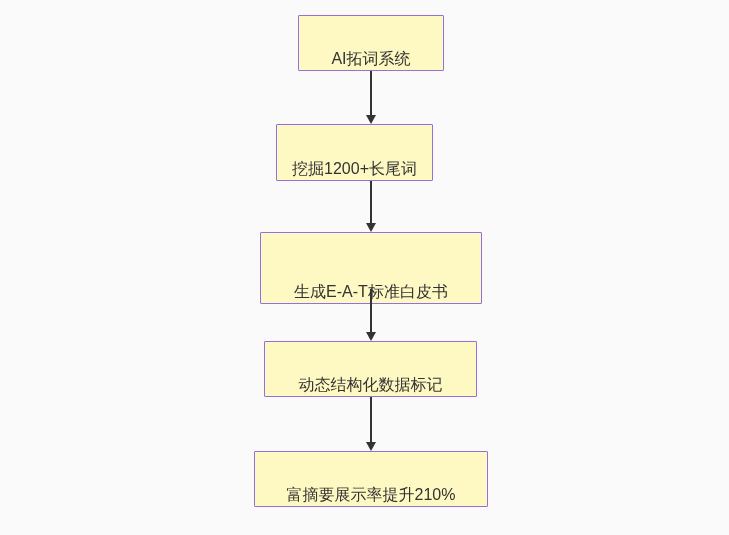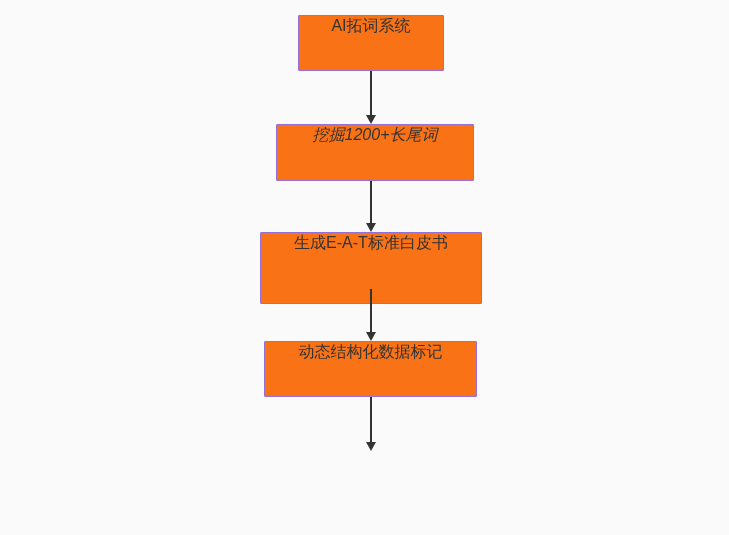--- a/index.html
+++ b/index.html
@@ -11,34 +11,34 @@
   .canvas {
     position: relative;
     width: 729px;
     height: 535px;
     background: #fafafa;
     overflow: hidden;
   }
   .flow-node {
     position: absolute;
     box-sizing: border-box;
-    background: #f97316;
+    background: #fef9c3;
     border: 1px solid #9370db;
     border-radius: 1px;
     color: #333333;
     font-size: 16px;
     display: flex;
-    align-items: flex-start;
+    align-items: flex-end;
     justify-content: center;
     text-align: center;
     white-space: nowrap;
   }
   
   .n1 { left: 298px; top: 15px;  width: 146px; height: 56px; }
-  .n2 { left: 276px; top: 124px; width: 198px; height: 57px; font-style: italic; }
+  .n2 { left: 276px; top: 124px; width: 157px; height: 57px; }
   .n3 { left: 260px; top: 232px; width: 222px; height: 72px; }
   .n4 { left: 264px; top: 341px; width: 213px; height: 56px; }
   .n5 { left: 254px; top: 451px; width: 234px; height: 56px; }
 
   .arrow {
     position: absolute;
     left: 366px;        
     width: 10px;
     display: flex;
     flex-direction: column;
@@ -95,14 +95,17 @@
 
   <div class="flow-node n4">
     <span>动态结构化数据标记</span>
   </div>
 
   <div class="arrow a4">
     <div class="edge-line"></div>
     <div class="arrowhead"></div>
   </div>
 
+  <div class="flow-node n5">
+    <span>富摘要展示率提升210%</span>
+  </div>
 
 </div>
 
 </body></html>

